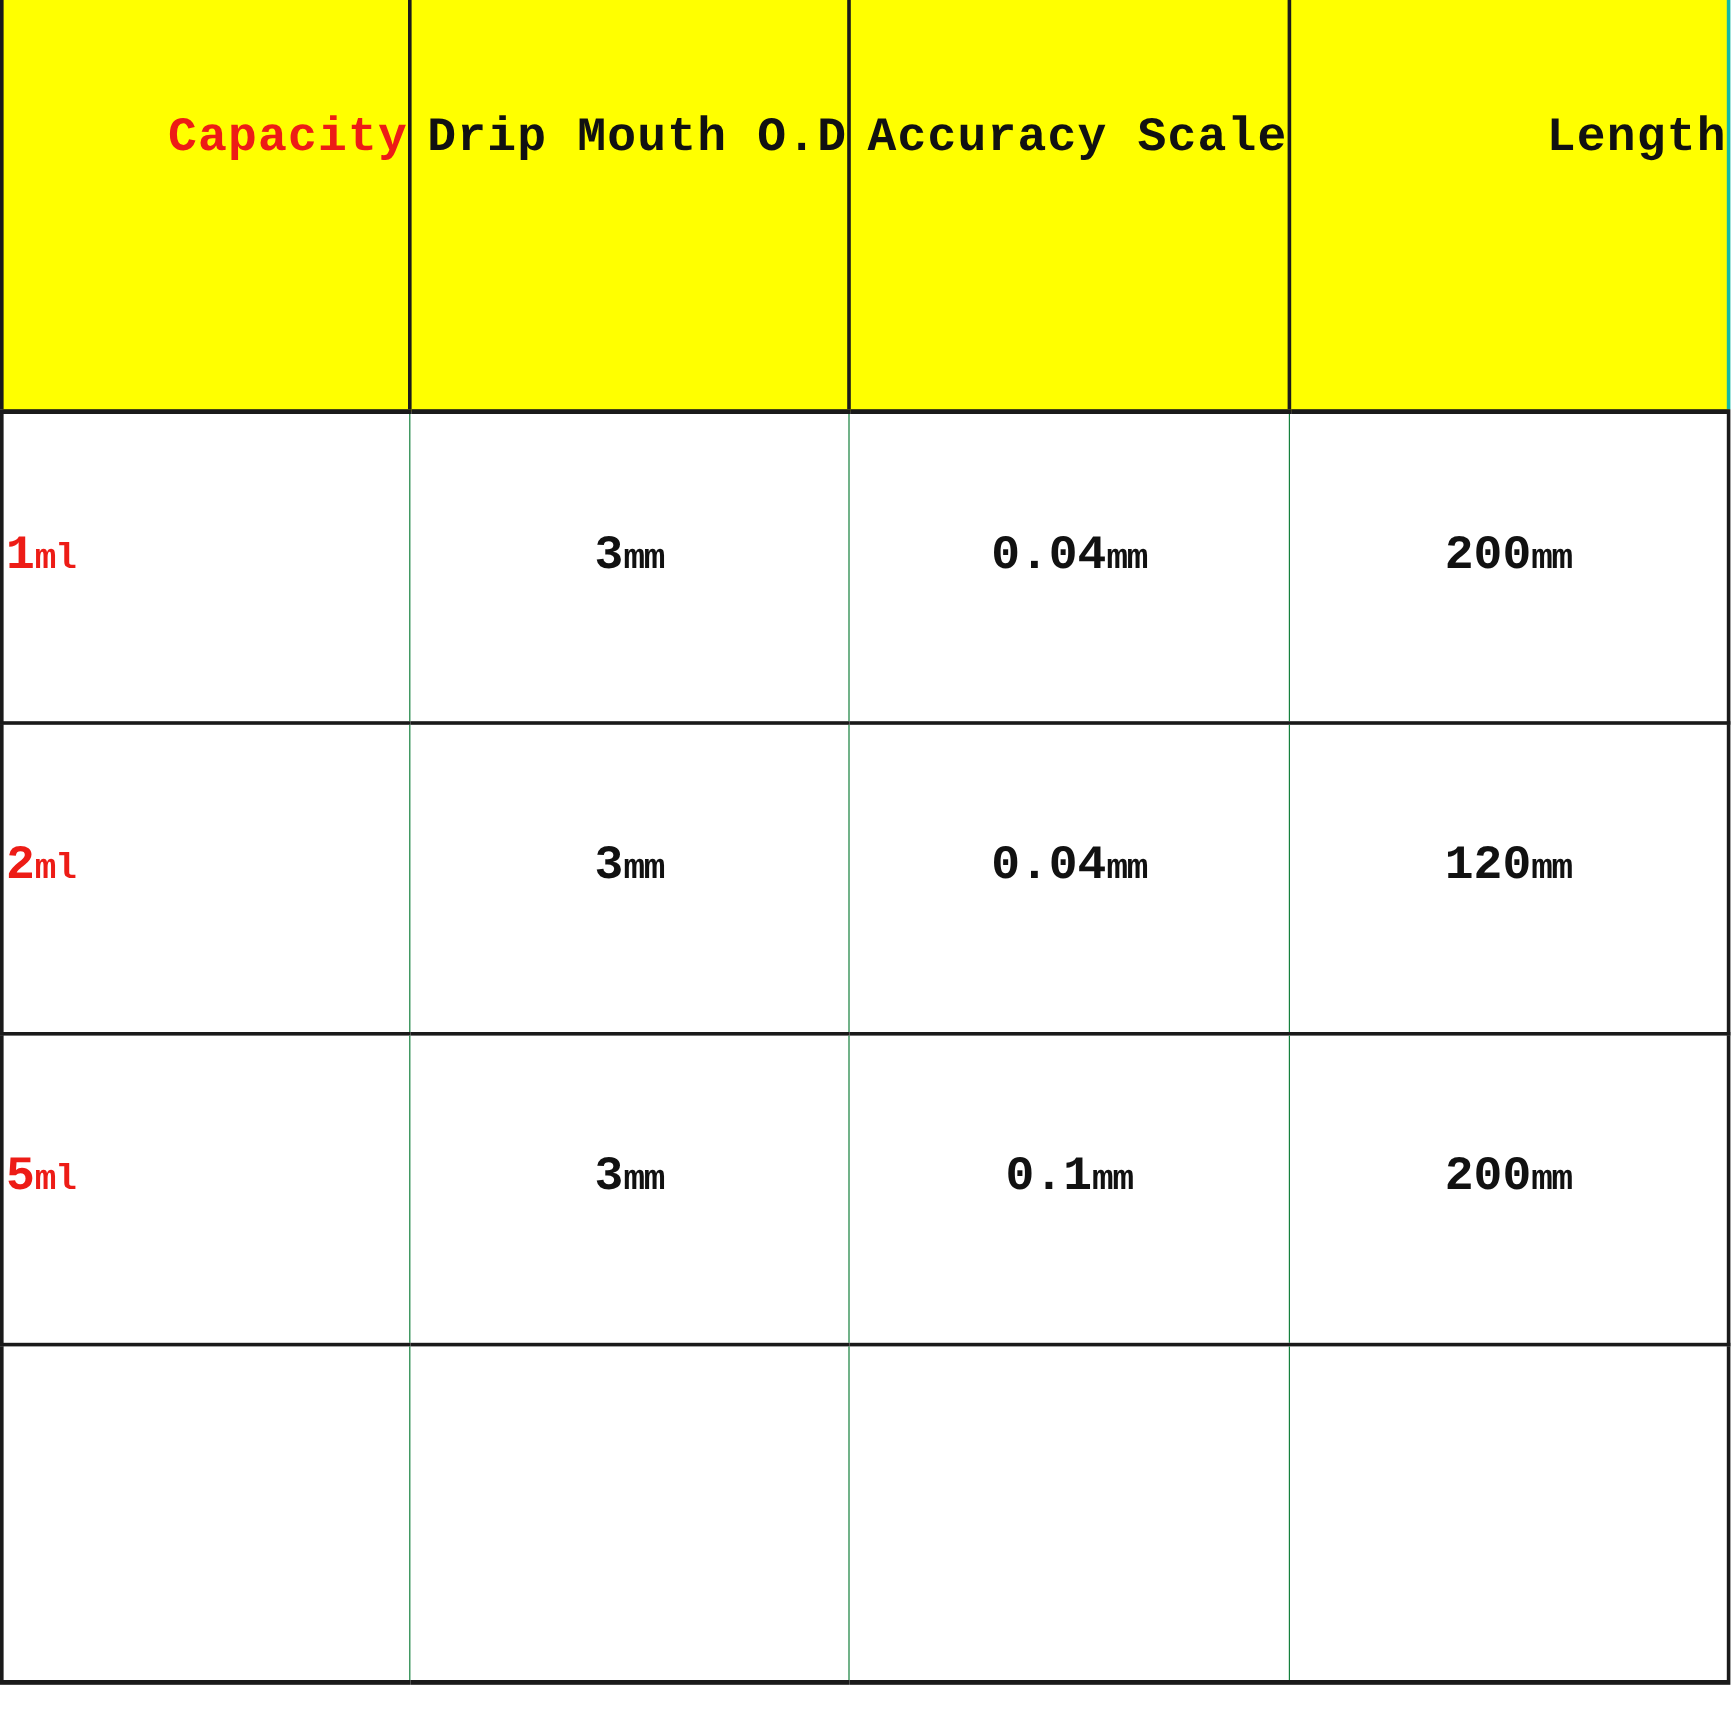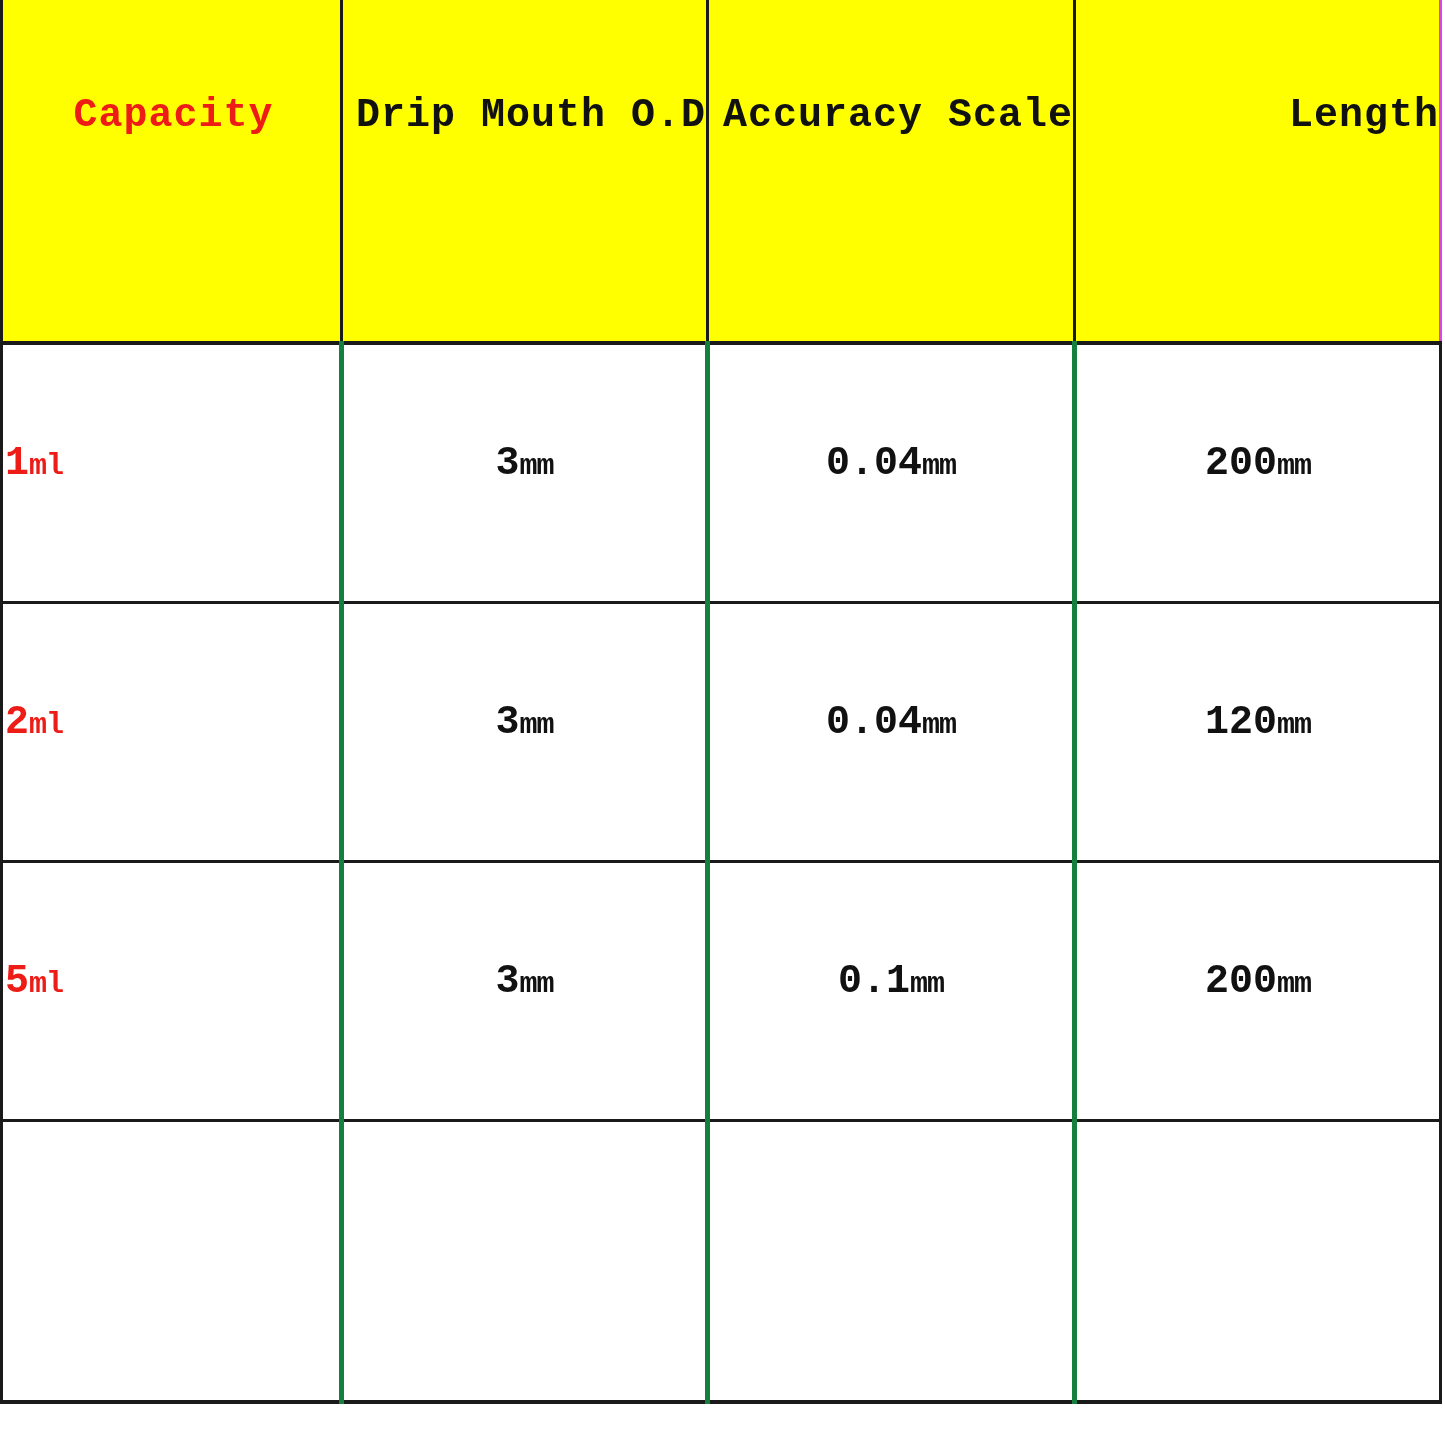--- a/index.html
+++ b/index.html
@@ -41,33 +41,33 @@
     vertical-align: middle;
     font-weight: bold;
     font-size: 40px;
     letter-spacing: 1px;
     color: #111111;
     text-align: right;
     white-space: nowrap;
   }
   #spec-table thead th:first-child {
     border-left: 3px solid #1a1a1a;
-    text-align: center;
+    text-align: right;
     padding-left: 4px;
     color: #ed1c16;
   }
   #spec-table thead th:last-child {
-    border-right: 3px solid #d946ef;
+    border-right: 3px solid #14b8a6;
   }
 
   
   #spec-table tbody td {
     height: 236px;
     background: #ffffff;
-    border-right: 5px solid #15803d;
+    border-right: 1px solid #15803d;
     border-bottom: 3px solid #1a1a1a;
     border-left: none;
     border-top: none;
     padding: 0 0 20px 0;
     vertical-align: middle;
     font-weight: bold;
     font-size: 40px;
     color: #111111;
     text-align: center;
     white-space: nowrap;

